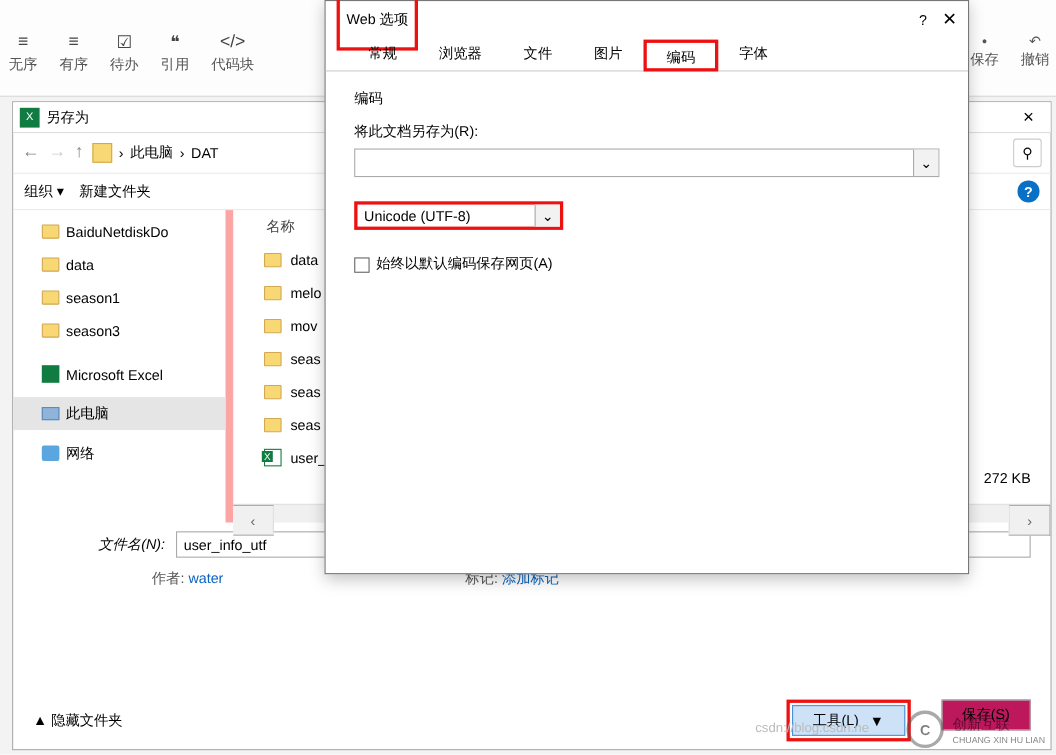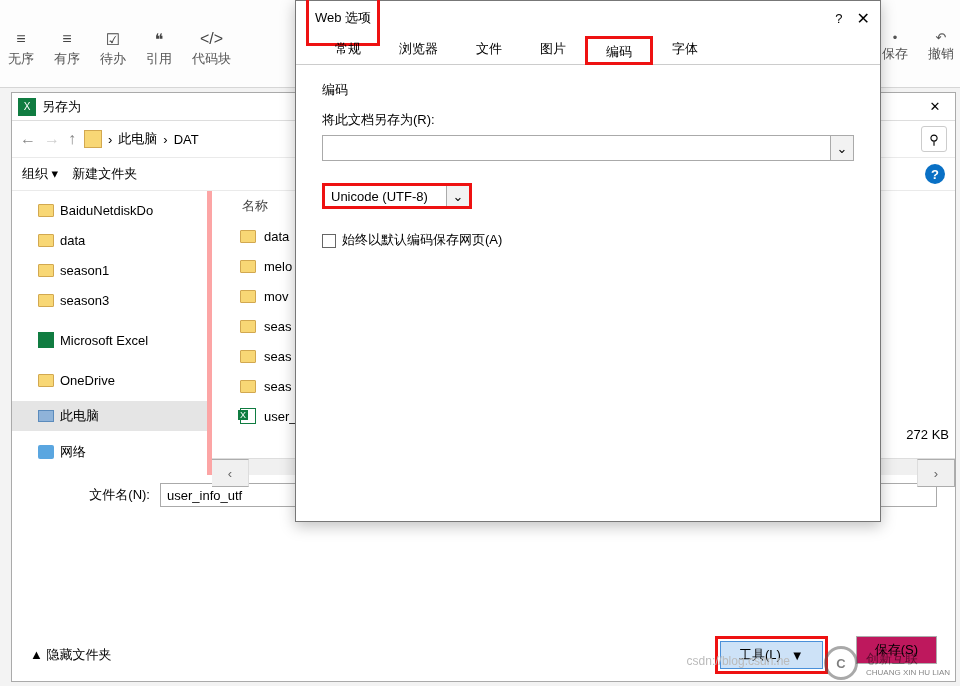--- a/index.html
+++ b/index.html
@@ -18,43 +18,43 @@
 .nav-row { height: 36px; display: flex; align-items: center; padding: 0 8px; gap: 8px; }
 .nav-btn { color: #888; font-size: 16px; }
 .crumb-drive { width: 18px; height: 18px; background: #f8d775; border: 1px solid #d2a850; }
 .nav-path { display: flex; align-items: center; gap: 6px; }
 .nav-search { width: 26px; height: 26px; border: 1px solid #ccc; border-radius: 3px; margin-left: auto; display:flex; align-items:center; justify-content:center;}
 
 .toolbar-row { height: 34px; display: flex; align-items: center; border-top: 1px solid #eaeaea; border-bottom: 1px solid #eaeaea; padding: 0 10px; gap: 14px; }
 .help-circle { width: 20px; height: 20px; border-radius: 50%; background: #0970c5; color: #fff; display: flex; align-items: center; justify-content: center; margin-left: auto; font-weight: bold;}
 
 .main-area { display: flex; height: 284px; }
-.tree { width: 200px; border-right: 5px solid #fca5a5; padding-top: 4px; }
+.tree { width: 200px; border-right: 7px solid #fca5a5; padding-top: 4px; }
 .tree-item { display: flex; align-items: center; height: 30px; padding-left: 26px; gap: 6px; }
 .tree-item.sel { background: #e5e5e5; }
 .folder-ico { width: 16px; height: 13px; background: #f8d775; border: 1px solid #d2a850; border-radius: 1px; }
 .pc-ico { width: 16px; height: 12px; background: #8fb3d9; border: 1px solid #5b8bbc; }
 .net-ico { width: 16px; height: 14px; background: #5aa6e0; border-radius: 2px; }
 .excel-ico2 { width: 16px; height: 16px; background: #107c41; }
 
 .file-pane { flex: 1; position: relative; }
 .col-head { padding: 6px 30px; color: #444; }
 .file-item { display: flex; align-items: center; height: 30px; padding-left: 28px; gap: 8px; }
 .xlsx-ico { width: 16px; height: 16px; border: 1px solid #107c41; background: #fff; position: relative; }
 .xlsx-ico::after { content: "X"; position: absolute; left: -3px; top: 1px; background: #107c41; color: #fff; font-size: 9px; padding: 0 2px; }
-.size-col { position: absolute; right: 6px; top: 236px; text-align: center; }
+.size-col { position: absolute; right: 18px; top: 236px; text-align: center; }
 
 .hscroll { height: 17px; border-top: 1px solid #ddd; display: flex; }
 .hscroll .track { flex: 1; background: #f0f0f0; position: relative; }
 .hscroll .btn { width: 17px; background: #f0f0f0; border-left: 1px solid #ddd; display:flex;align-items:center;justify-content:center;color:#666;}
 .hscroll .btnl { border-right: 1px solid #ddd; border-left: none; }
 
 .form-area { padding: 8px 18px 0 18px; }
 .form-row { display: flex; align-items: center; margin-bottom: 10px; }
-.form-row label { width: 130px; text-align: right; padding-right: 10px; }
+.form-row label { width: 130px; text-align: right; padding-right: 10px; font-style: italic; }
 .form-row .field { flex: 1; height: 24px; border: 1px solid #aaa; padding: 2px 6px; display: flex; align-items: center; background:#fff;}
 .red-box { border: 3px solid #e11 !important; }
 .meta-row { display: flex; gap: 40px; padding-left: 108px; margin-top: 6px; }
 .meta-row .lbl { color: #555; }
 .meta-row .val { color: #0a63c0; }
 
 .bottom-row { position: absolute; left: 0; right: 0; bottom: 0; height: 52px; display: flex; align-items: center; padding: 0 18px; }
 .btn { height: 28px; padding: 0 18px; border: 1px solid #adadad; background: #be185d; display: flex; align-items: center; }
 .tools-btn { background: #cde2f7; border-color: #4a90d9; gap: 10px; }
 .red-wrap { border: 3px solid #e11; padding: 2px; }
@@ -164,24 +164,20 @@
           <span>season1</span>
         </div>
       <div class="tree-item">
           <div class="folder-ico"></div>
           <span>season3</span>
         </div>
       <div class="tree-item" style="margin-top:10px">
           <div class="excel-ico2"></div>
           <span>Microsoft Excel</span>
         </div>
-      <div class="tree-item" style="margin-top:10px">
-          <div class="folder-ico"></div>
-          <span>OneDrive</span>
-        </div>
       <div class="tree-item sel" style="margin-top:6px">
           <div class="pc-ico"></div>
           <span>此电脑</span>
         </div>
       <div class="tree-item" style="margin-top:6px">
           <div class="net-ico"></div>
           <span>网络</span>
         </div>
     </div>
     <div class="file-pane">
@@ -222,20 +218,24 @@
       </div>
     </div>
   </div>
 
   <div class="form-area">
     <div class="form-row">
       <label>文件名(N):</label>
       <div class="field">
           <span>user_info_utf</span>
         </div>
+    </div>
+    <div class="meta-row">
+      <div><span class="lbl">作者:</span> <span class="val">water</span></div>
+      <div style="margin-left:180px"><span class="lbl">标记:</span> <span class="val">添加标记</span></div>
     </div>
   </div>
 
   <div class="bottom-row">
     <span>▲ <span>隐藏文件夹</span></span>
     <div style="margin-left:auto;display:flex;gap:28px;align-items:flex-start">
       <div class="red-wrap">
           <div class="btn tools-btn">
             <span>工具(L)</span>
             <span>▼</span>
@@ -257,21 +257,21 @@
     <div class="web-tab">浏览器</div>
     <div class="web-tab">文件</div>
     <div class="web-tab">图片</div>
     <div class="web-tab active red">编码</div>
     <div class="web-tab">字体</div>
   </div>
   <div class="web-body">
     <div style="margin-bottom:12px">编码</div>
     <div style="margin-bottom:6px">将此文档另存为(R):</div>
     <div class="drop" style="margin-bottom:22px"></div>
-    <div class="drop red-box" style="width:150px;margin-bottom:22px">
+    <div class="drop red-box" style="width:190px;margin-bottom:22px">
         <span>Unicode (UTF-8)</span>
       </div>
     <div><span class="chk"></span><span>始终以默认编码保存网页(A)</span></div>
   </div>
 </div>
 
 <div class="wm-text">csdn://blog.csdn.ne</div>
 <div class="watermark">
   <div class="circ">C</div>
   <div>

